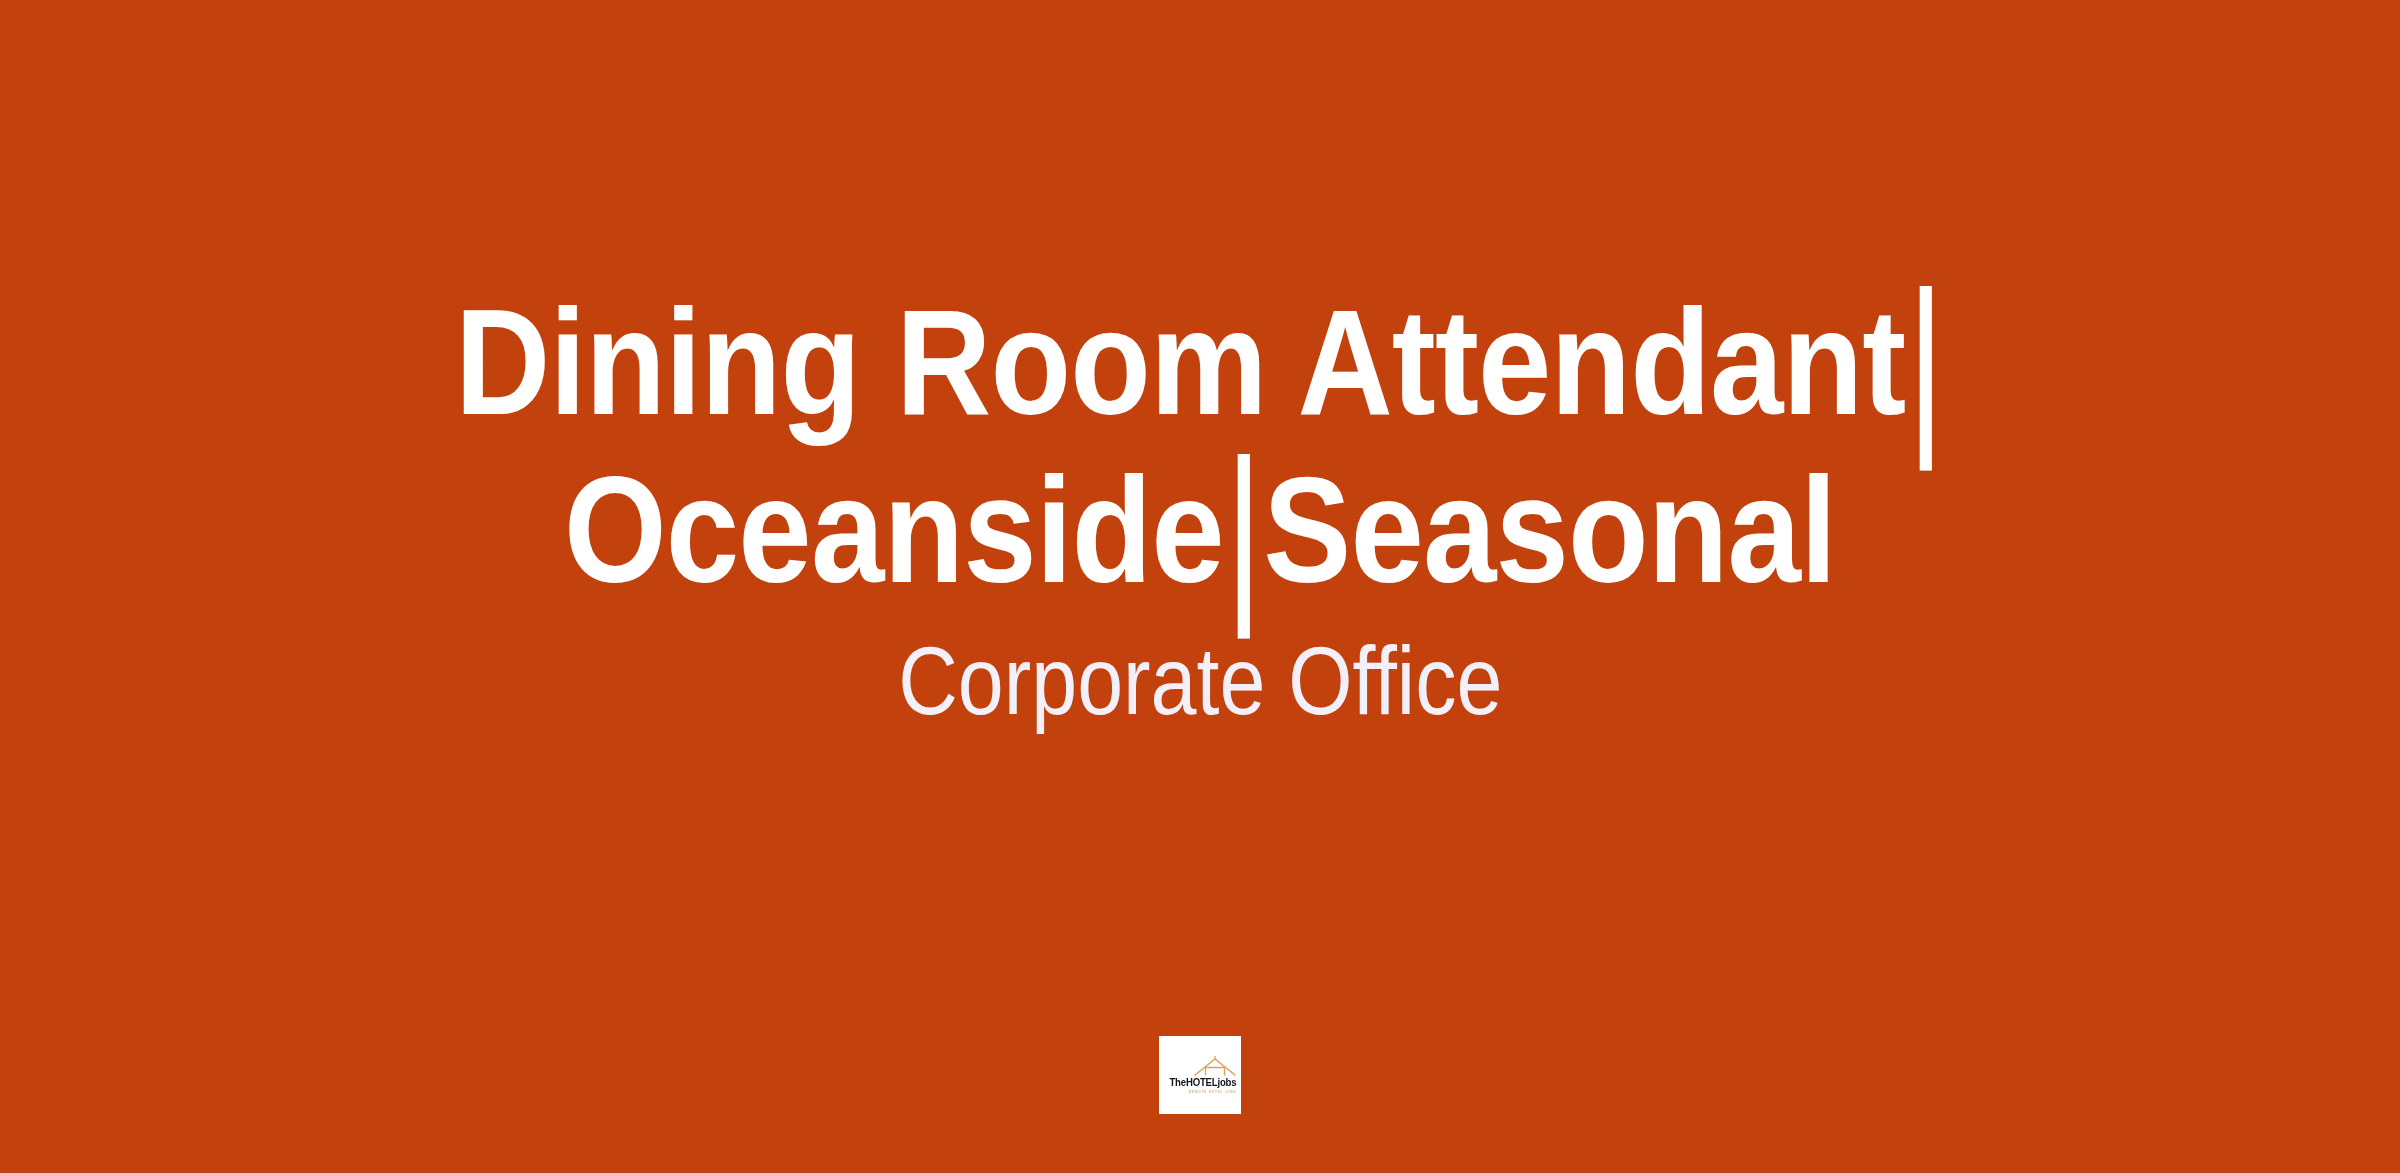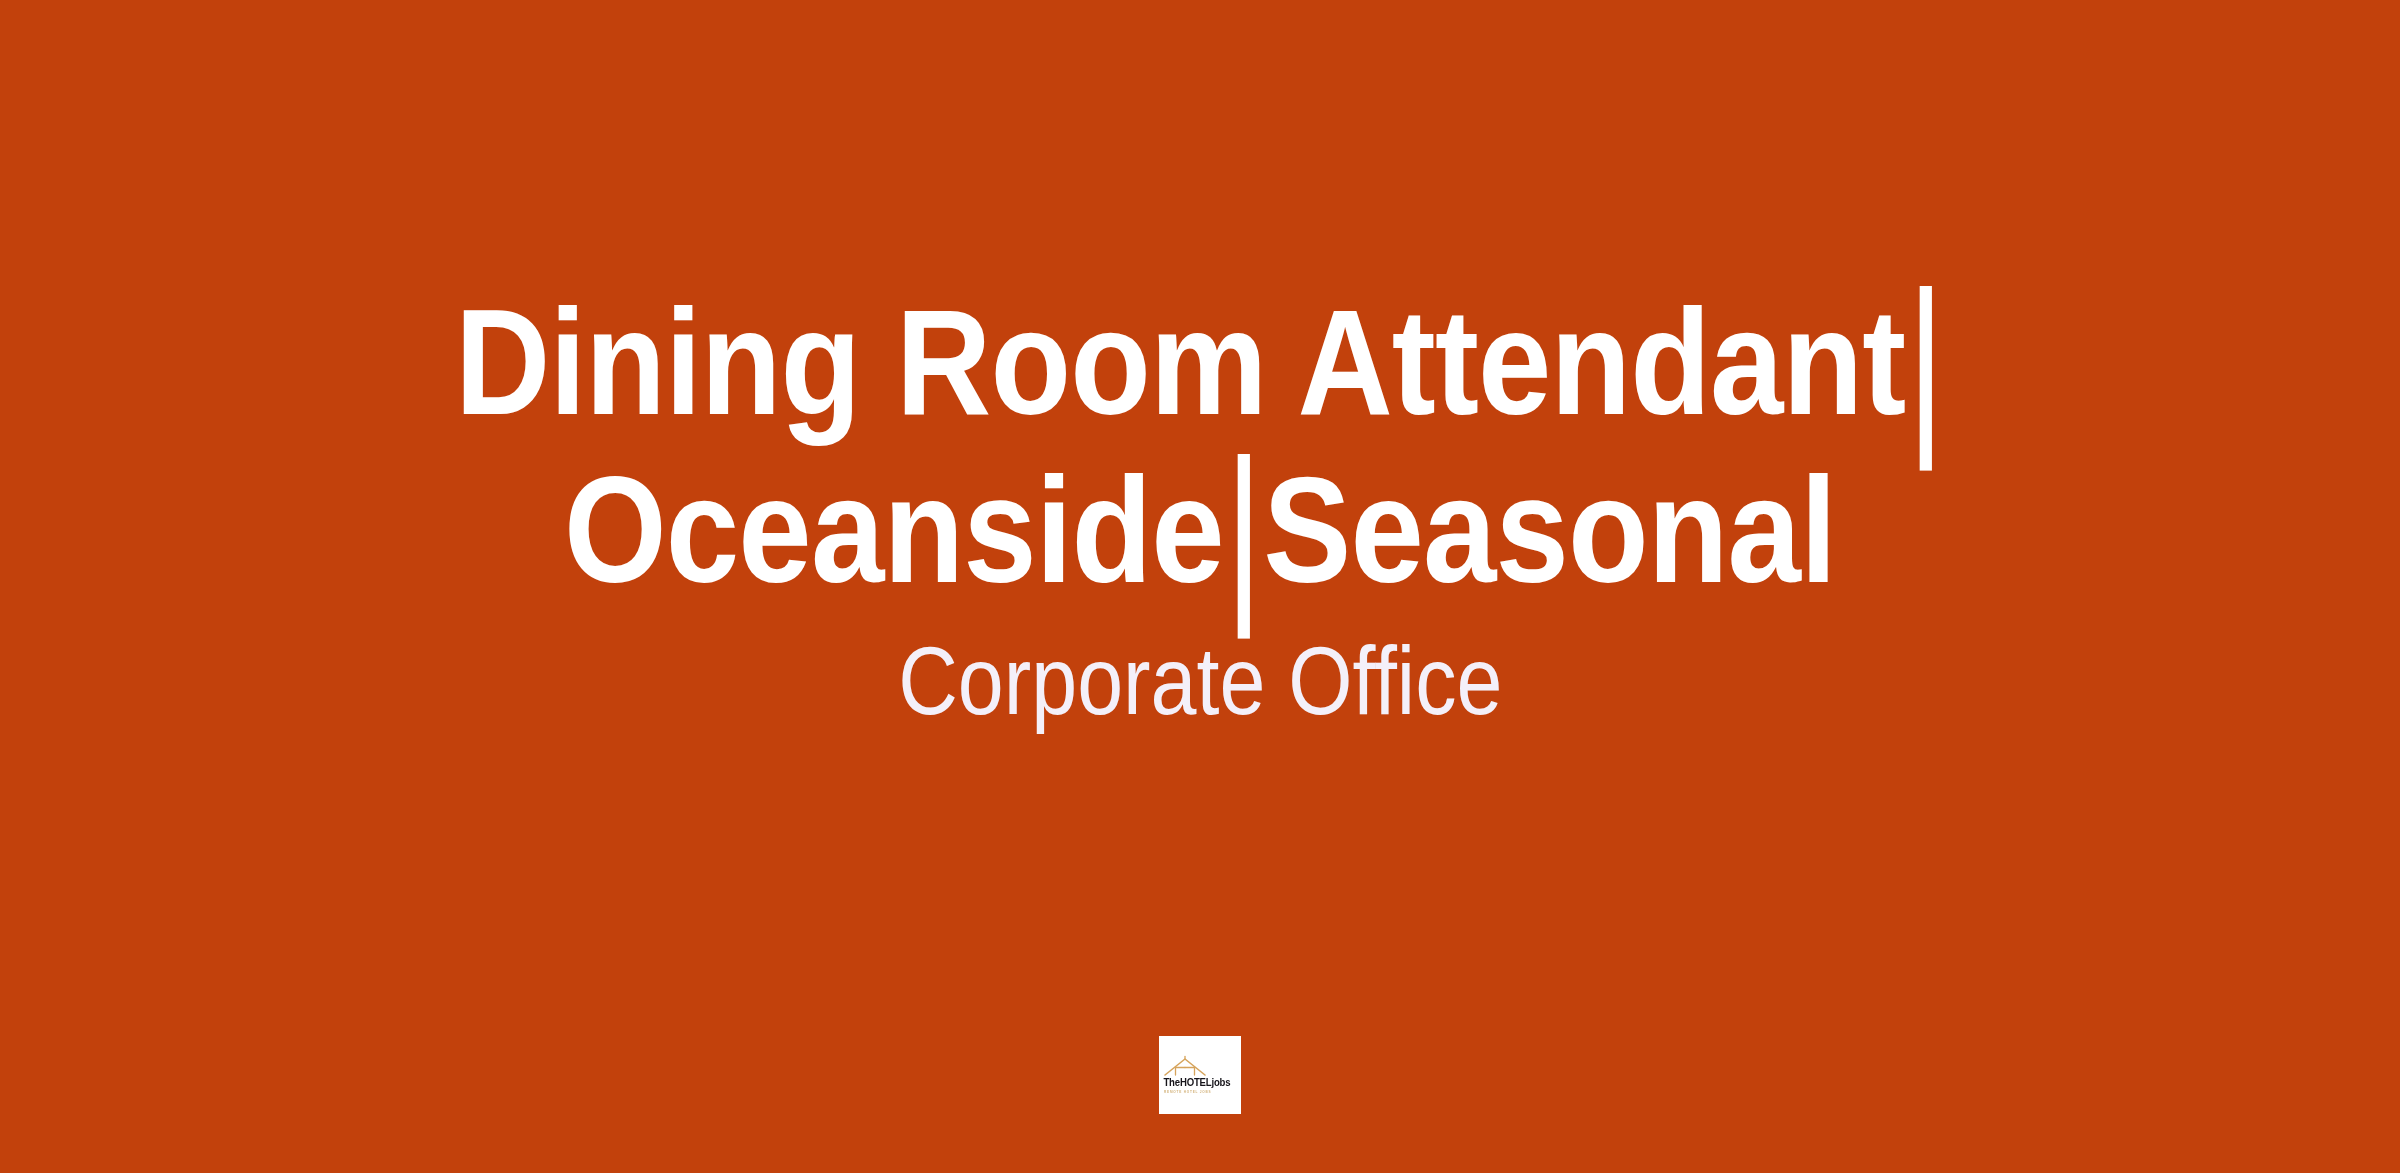--- a/index.html
+++ b/index.html
@@ -77,21 +77,21 @@
   .logo-badge {
     position: absolute;
     left: 50%;
     top: 1036px;
     width: 82px;
     height: 78px;
     margin-left: -41px;
     background: #FFFFFF;
     display: flex;
     flex-direction: column;
-    align-items: flex-start;
+    align-items: flex-end;
     justify-content: center;
     box-sizing: border-box;
     padding: 4px 3px;
   }
 
   .logo-house {
     width: 46px;
     height: 22px;
     display: block;
     margin-bottom: 1px;

